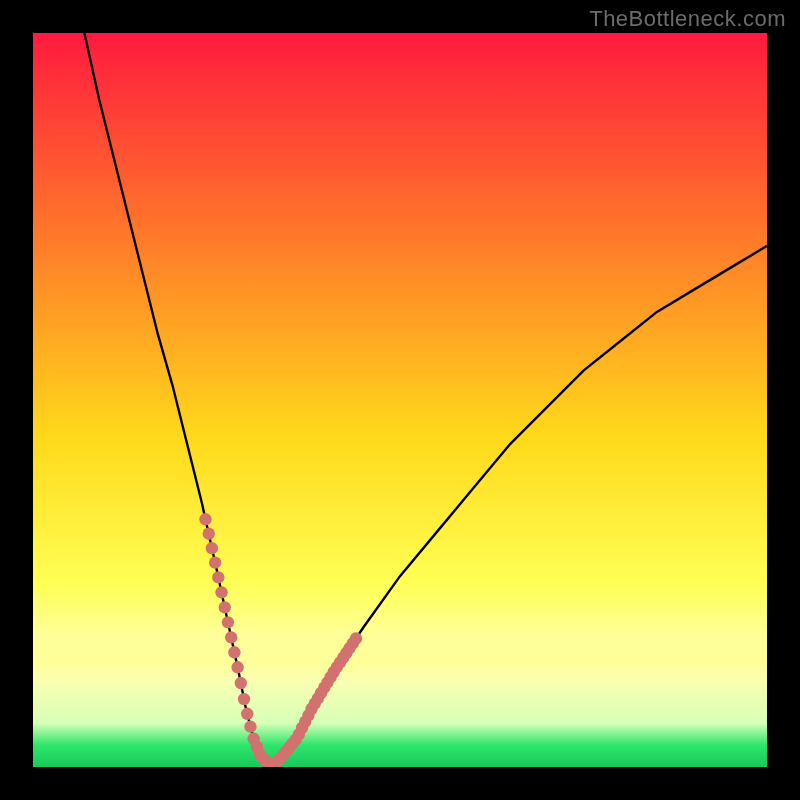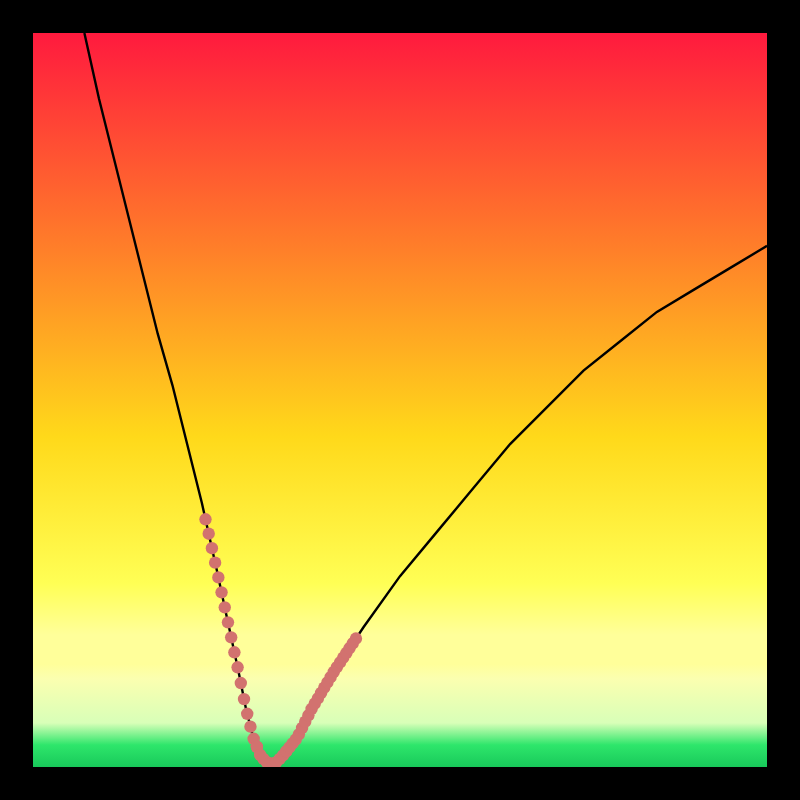--- a/index.html
+++ b/index.html
@@ -32,20 +32,21 @@
     left: 0;
     top: 0;
     width: 800px;
     height: 800px;
   }
 </style>
 </head>
 <body>
 
 <div class="stage">
+  <div class="watermark">TheBottleneck.com</div>
 
   <svg class="plot" viewBox="0 0 800 800">
     <defs>
       <linearGradient id="bg-grad" x1="0" y1="0" x2="0" y2="1">
         <stop id="g0" offset="0%" stop-color="#ff1a3e"></stop>
         <stop id="g1" offset="28%" stop-color="#ff7a2a"></stop>
         <stop id="g2" offset="55%" stop-color="#ffd91a"></stop>
         <stop id="g3" offset="75%" stop-color="#ffff55"></stop>
         <stop id="g4" offset="82%" stop-color="#ffff9a"></stop>
         <stop id="g4b" offset="86%" stop-color="#ffff9a"></stop>

